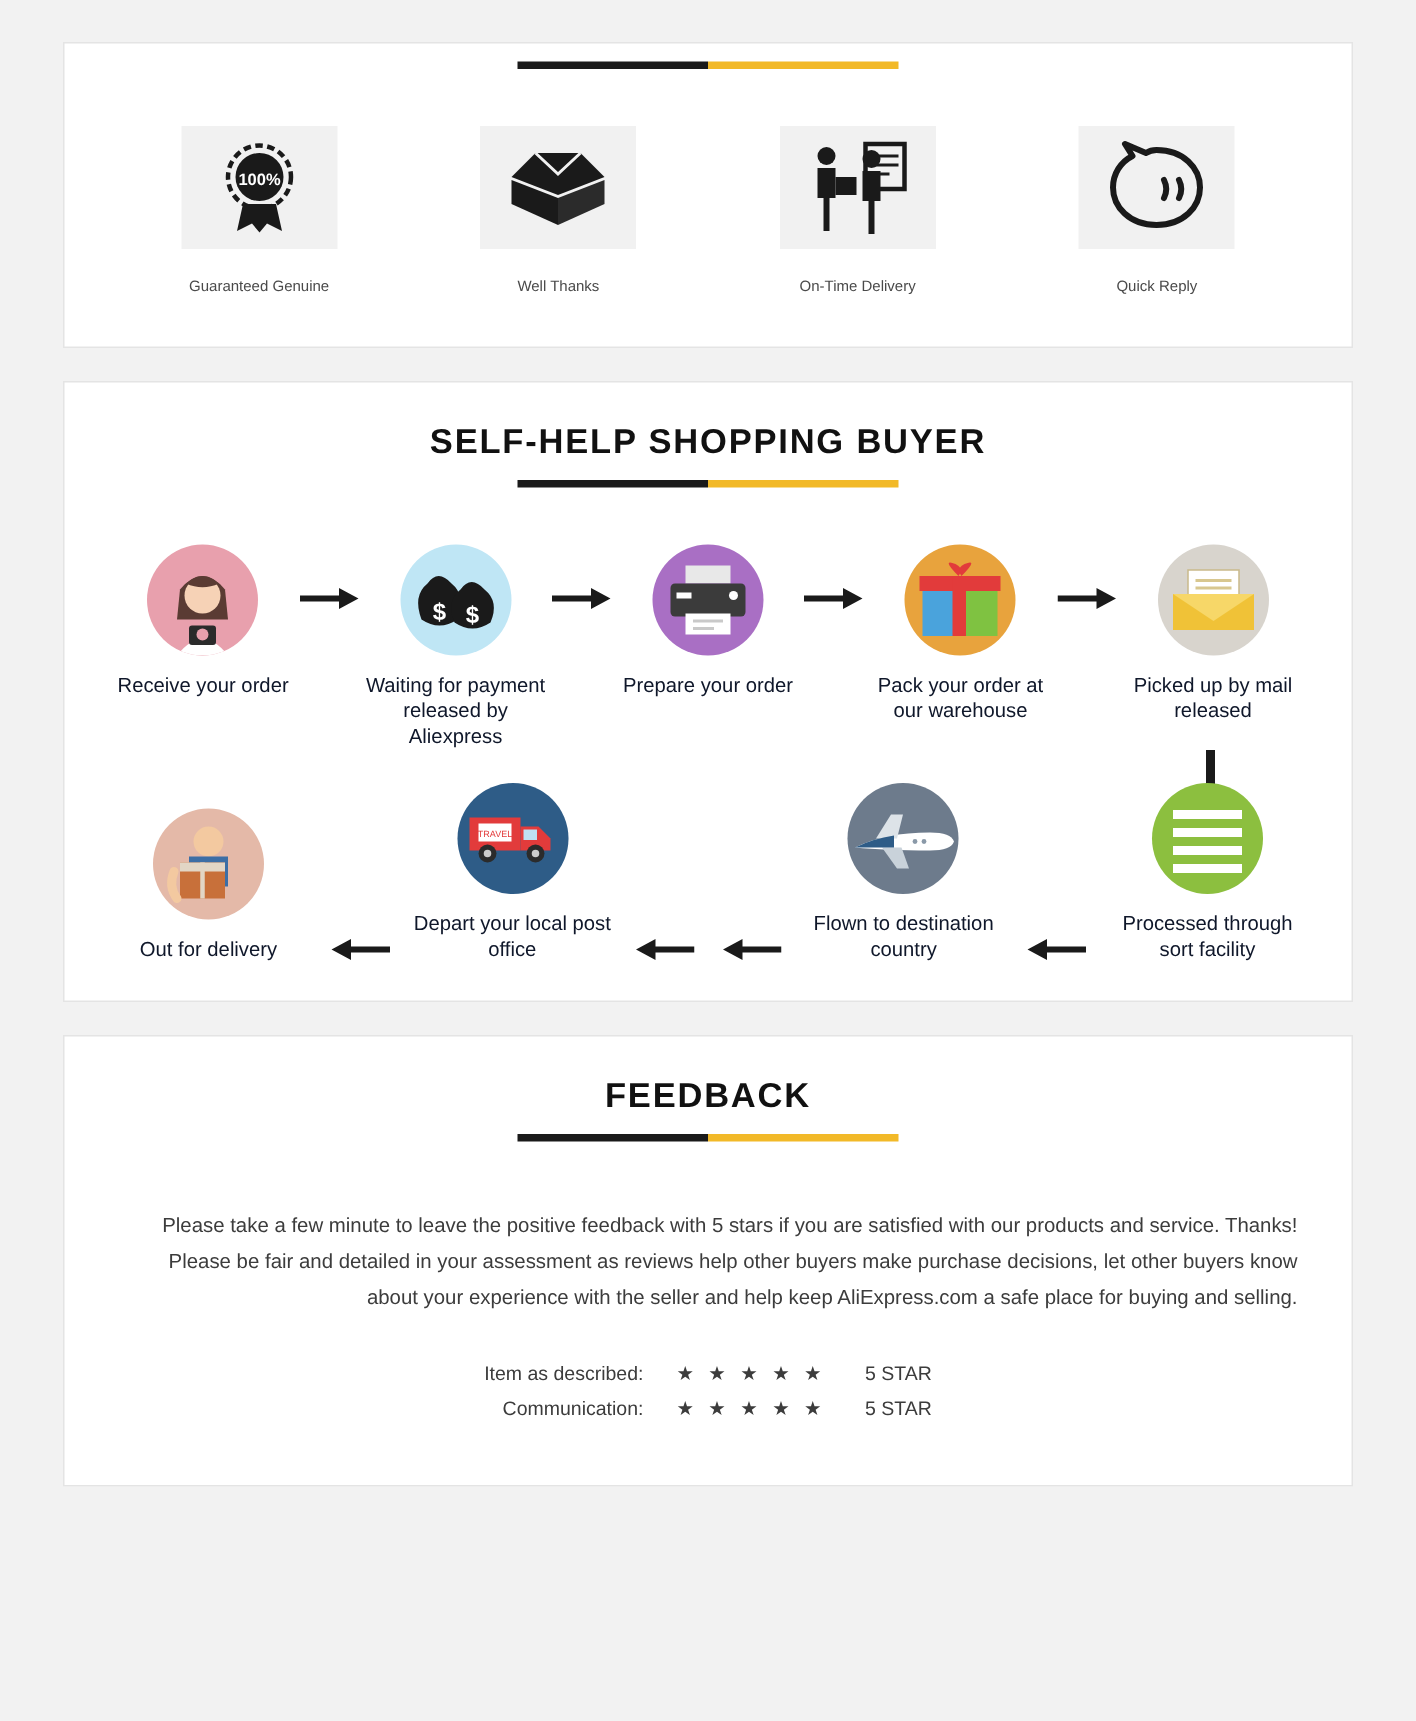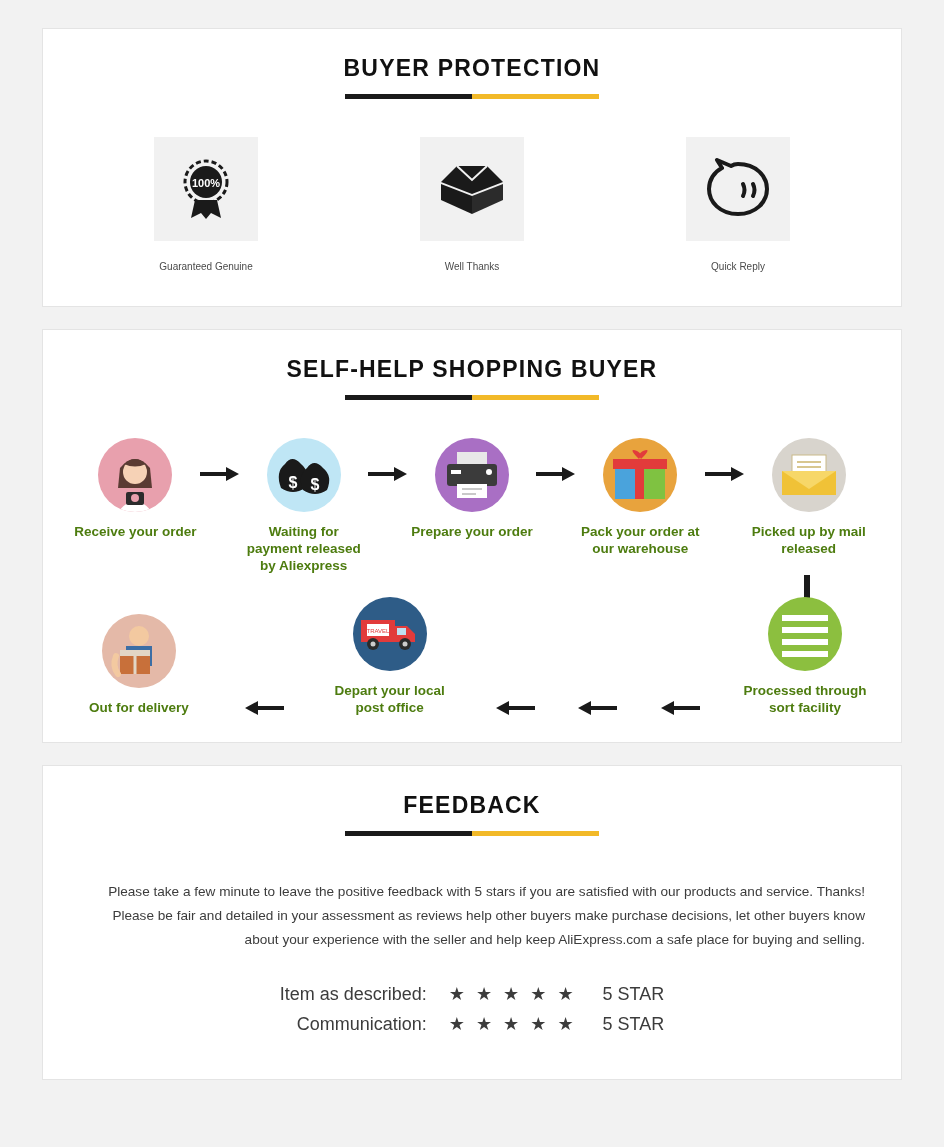--- a/index.html
+++ b/index.html
@@ -37,21 +37,21 @@
   .title-rule .right { flex: 1; background: #f2b928; }
 
   
   .bp-row {
     display: flex;
     justify-content: space-around;
     padding: 38px 30px 34px 30px;
   }
   .bp-item { width: 170px; text-align: center; }
   .bp-icon {
-    width: 104px; height: 104px;
+    width: 104px; height: 82px;
     background: #f1f1f1;
     margin: 0 auto 20px auto;
     display: flex; align-items: center; justify-content: center;
   }
   .bp-label { font-size: 10px; color: #4a4a4a; }
 
   
   .guide-wrap { padding: 38px 30px 26px 30px; }
   .guide-row {
     display: flex;
@@ -60,21 +60,21 @@
   }
   .guide-row.second { margin-top: 22px; align-items: flex-end; }
   .step { width: 132px; text-align: center; position: relative; }
   .step-circle {
     width: 74px; height: 74px; border-radius: 50%;
     margin: 0 auto 12px auto;
     display: flex; align-items: center; justify-content: center;
     overflow: hidden;
     position: relative;
   }
-  .step-label { font-size: 13.5px; color: #4d7c0f; line-height: 1.25; font-weight: bold; }
+  .step-label { font-size: 13.5px; color: #0f172a; line-height: 1.25; }
   .arrow {
     width: 46px;
     display: flex; align-items: center; justify-content: center;
     padding-top: 28px;
     color: #1a1a1a;
     font-size: 22px;
   }
   .arrow svg { display:block; }
   .down-arrow {
     position: absolute;
@@ -89,32 +89,31 @@
     padding: 30px 36px 6px 36px;
     font-size: 13.6px;
     color: #3c3c3c;
     line-height: 1.75;
     text-align: right;
   }
   .fb-table {
     margin: 22px auto 40px auto;
     border-collapse: collapse;
   }
-  .fb-table td { padding: 4px 0; font-size: 18px; color: #3c3c3c; }
+  .fb-table td { padding: 4px 0; font-size: 13px; color: #3c3c3c; }
   .fb-label { text-align: right; padding-right: 22px !important; }
   .fb-stars { letter-spacing: 3px; font-size: 17px; color: #f5a623; }
   .fb-rating { padding-left: 26px !important; color: #3c3c3c; }
 </style>
 </head>
 <body>
 
 <div class="page">
 
   <section class="card">
-    <div class="section-title">BUYER PROTECTION</div>
     <div class="title-rule">
       <div class="left"></div>
         <div class="right"></div>
     </div>
 
     <div class="bp-row">
 
       <div class="bp-item">
         <div class="bp-icon">
           <svg width="66" height="66" viewBox="0 0 66 66">
@@ -132,20 +131,36 @@
           <svg width="70" height="58" viewBox="0 0 70 58">
             <path d="M4 22 L20 6 L50 6 L66 22 L35 34 Z" fill="#1a1a1a"></path>
             <path d="M4 24 L35 36 L35 54 L4 40 Z" fill="#1a1a1a"></path>
             <path d="M66 24 L35 36 L35 54 L66 40 Z" fill="#2b2b2b"></path>
             <path d="M20 6 L35 20 L50 6" fill="none" stroke="#f1f1f1" stroke-width="2"></path>
           </svg>
         </div>
         <div class="bp-label">Well Thanks</div>
       </div>
 
+      <div class="bp-item">
+        <div class="bp-icon">
+          <svg width="70" height="66" viewBox="0 0 70 66">
+            <rect x="40" y="4" width="26" height="30" fill="none" stroke="#1a1a1a" stroke-width="3"></rect>
+            <line x1="44" y1="12" x2="62" y2="12" stroke="#1a1a1a" stroke-width="2"></line>
+            <line x1="44" y1="18" x2="62" y2="18" stroke="#1a1a1a" stroke-width="2"></line>
+            <line x1="44" y1="24" x2="56" y2="24" stroke="#1a1a1a" stroke-width="2"></line>
+            <circle cx="14" cy="12" r="6" fill="#1a1a1a"></circle>
+            <path d="M8 20 h12 v20 h-4 v22 h-4 v-22 h-4 z" fill="#1a1a1a"></path>
+            <rect x="20" y="26" width="14" height="12" fill="#1a1a1a"></rect>
+            <circle cx="44" cy="14" r="6" fill="#1a1a1a"></circle>
+            <path d="M38 22 h12 v20 h-4 v22 h-4 v-22 h-4 z" fill="#1a1a1a"></path>
+          </svg>
+        </div>
+        <div class="bp-label">On-Time Delivery</div>
+      </div>
 
       <div class="bp-item">
         <div class="bp-icon">
           <svg width="70" height="62" viewBox="0 0 70 62">
             <path d="M35 6 C53 6 64 18 64 31 C64 44 53 56 35 56 C17 56 6 44 6 31 C6 22 11 14 19 10 L14 2 L28 8 C30 6.7 32 6 35 6 Z" fill="none" stroke="#1a1a1a" stroke-width="4" stroke-linejoin="round"></path>
             <path d="M40 26 q3 6 0 12" fill="none" stroke="#1a1a1a" stroke-width="4" stroke-linecap="round"></path>
             <path d="M50 26 q3 6 0 12" fill="none" stroke="#1a1a1a" stroke-width="4" stroke-linecap="round"></path>
           </svg>
         </div>
         <div class="bp-label">Quick Reply</div>
@@ -313,20 +328,33 @@
             </svg>
         </div>
 
 
         <div class="arrow">
           <svg width="40" height="16" viewBox="0 0 40 16">
               <path d="M40 6 h-26 v-5 l-13 7 l13 7 v-5 h26 z" fill="#1a1a1a"></path>
             </svg>
         </div>
 
+        <div class="step">
+          <div class="step-circle" style="background:#6d7b8c;">
+            <svg width="72" height="48" viewBox="0 0 72 48">
+              <path d="M4 30 q20 -10 50 -10 q14 0 16 6 q-2 6 -16 6 q-30 0 -50 -2z" fill="#ffffff"></path>
+              <path d="M18 24 l10 -16 h8 l-4 16z" fill="#dde3e8"></path>
+              <path d="M22 30 l10 14 h8 l-5 -14z" fill="#c9d2da"></path>
+              <path d="M4 30 q12 -6 26 -8 l0 8z" fill="#2e5c87"></path>
+              <circle cx="44" cy="26" r="1.6" fill="#8a99a8"></circle>
+              <circle cx="50" cy="26" r="1.6" fill="#8a99a8"></circle>
+            </svg>
+          </div>
+          <div class="step-label">Flown to destination country</div>
+        </div>
 
         <div class="arrow">
           <svg width="40" height="16" viewBox="0 0 40 16">
               <path d="M40 6 h-26 v-5 l-13 7 l13 7 v-5 h26 z" fill="#1a1a1a"></path>
             </svg>
         </div>
 
         <div class="step">
           <div class="step-circle" style="background:#8cbf3f;">
             <svg width="74" height="74" viewBox="0 0 74 74">

